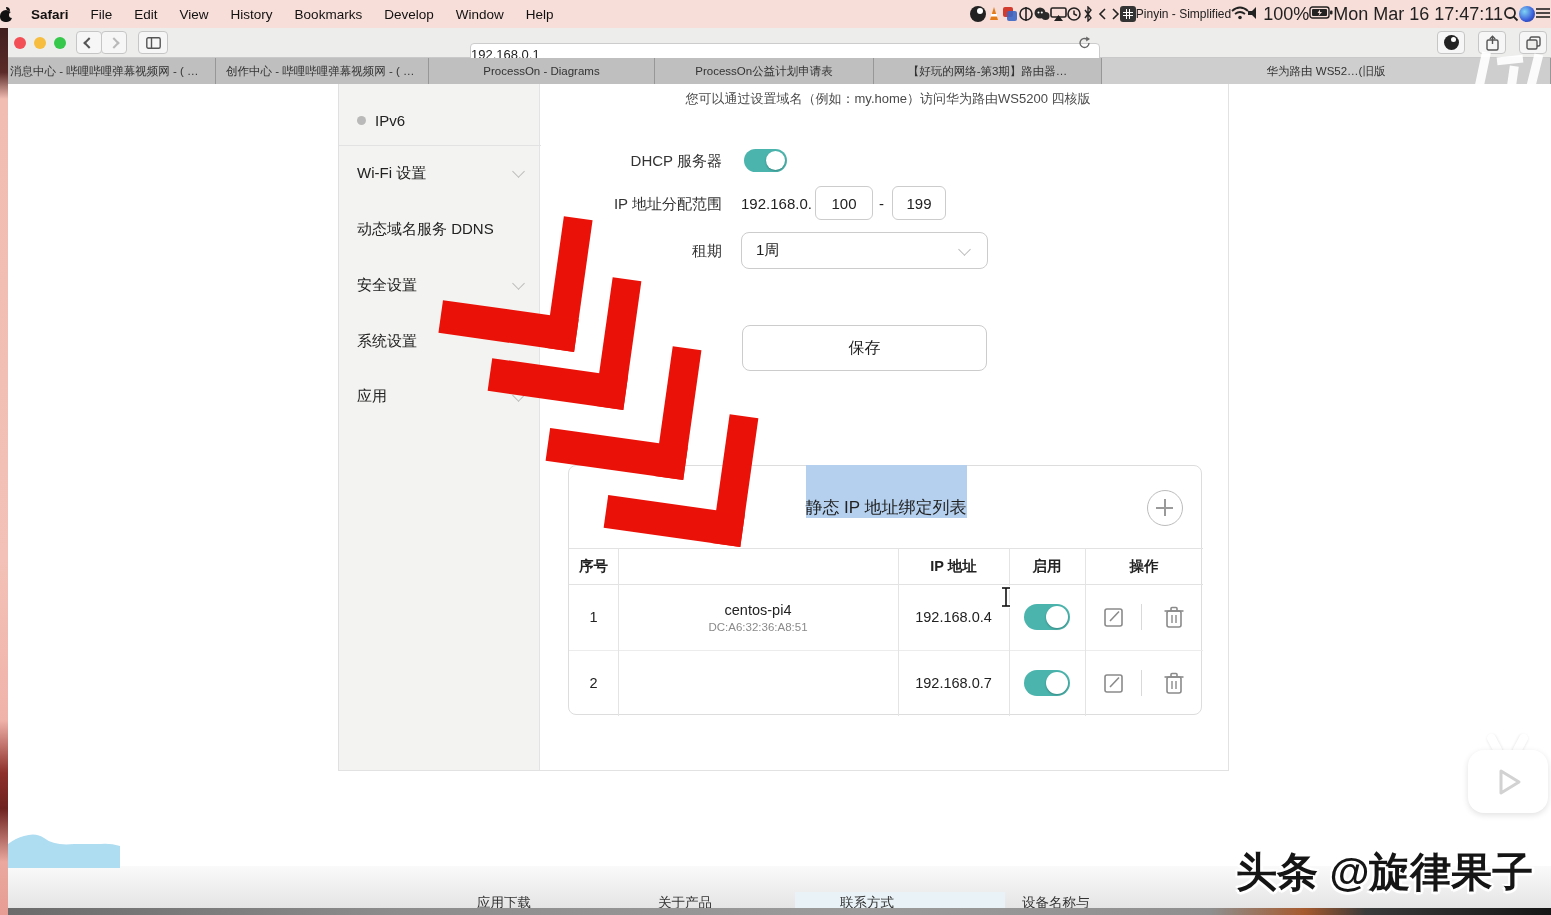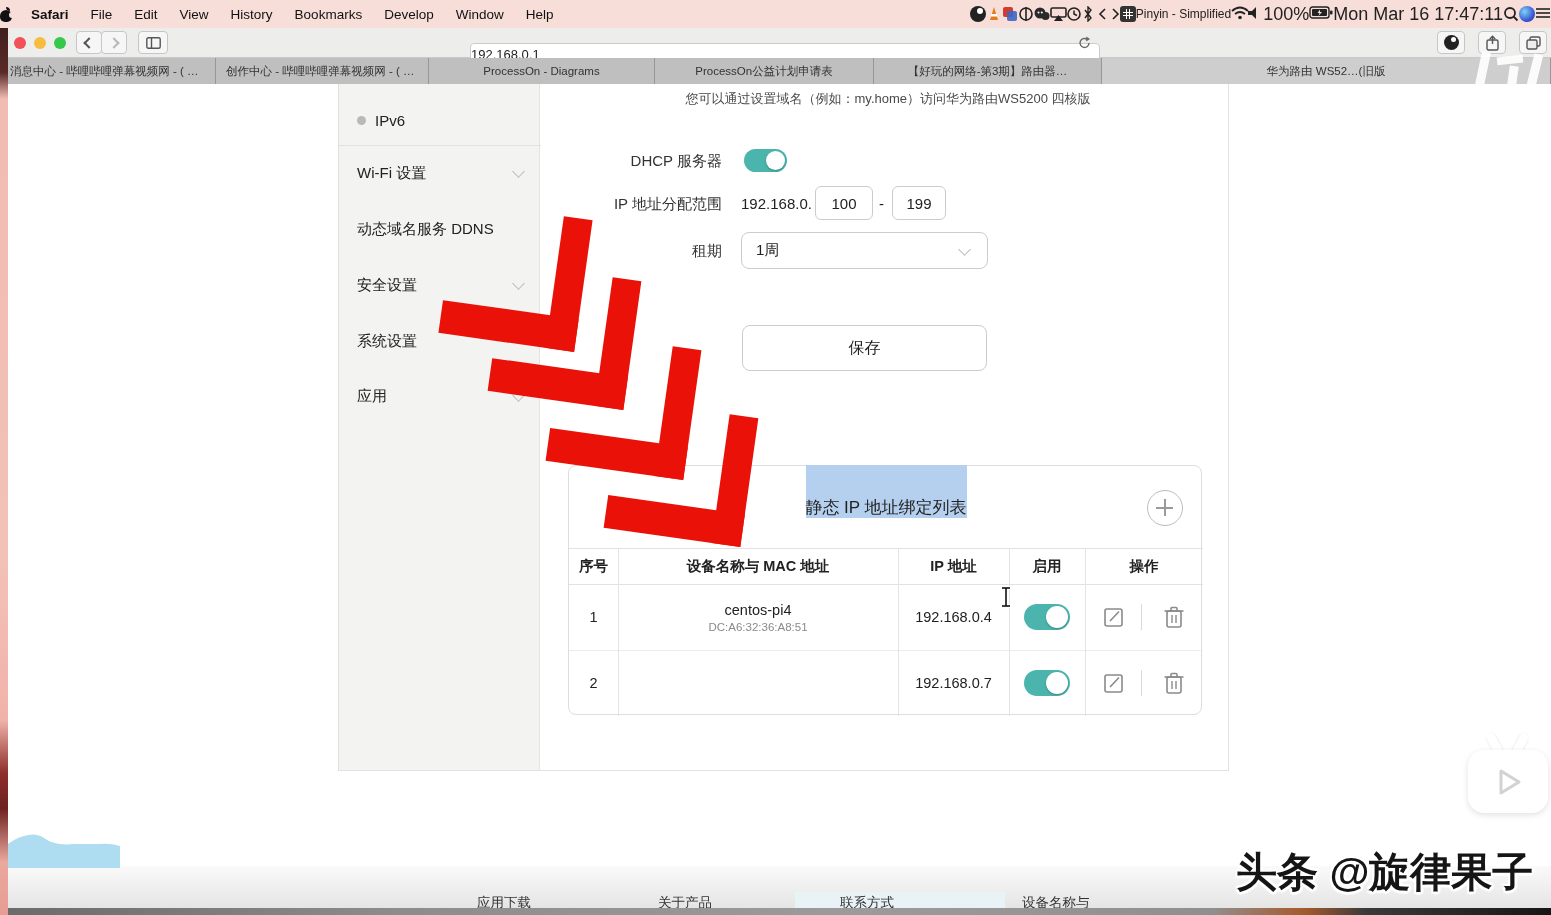--- a/index.html
+++ b/index.html
@@ -324,21 +324,20 @@
 
       <div class="hline" style="left:0;top:82px;width:634px"></div>
       <div class="hline" style="left:0;top:118px;width:634px"></div>
       <div class="hline" style="left:0;top:184px;width:634px;background:#ececec"></div>
       <div class="tline-v" style="left:49px"></div>
       <div class="tline-v" style="left:329px"></div>
       <div class="tline-v" style="left:440px"></div>
       <div class="tline-v" style="left:516px"></div>
 
       <div class="th" style="left:0;width:49px">序号</div>
-      <div class="th" style="left:49px;width:280px">设备名称与 MAC 地址</div>
       <div class="th" style="left:329px;width:111px">IP 地址</div>
       <div class="th" style="left:440px;width:76px">启用</div>
       <div class="th" style="left:516px;width:118px">操作</div>
 
       <div class="td" style="left:0;top:118px;width:49px;height:66px">1</div>
       <div class="td" style="left:49px;top:118px;width:280px;height:66px">
         <span>centos-pi4</span>
           <span class="mac">DC:A6:32:36:A8:51</span>
       </div>
       <div class="td" style="left:329px;top:118px;width:111px;height:66px">192.168.0.4</div>

